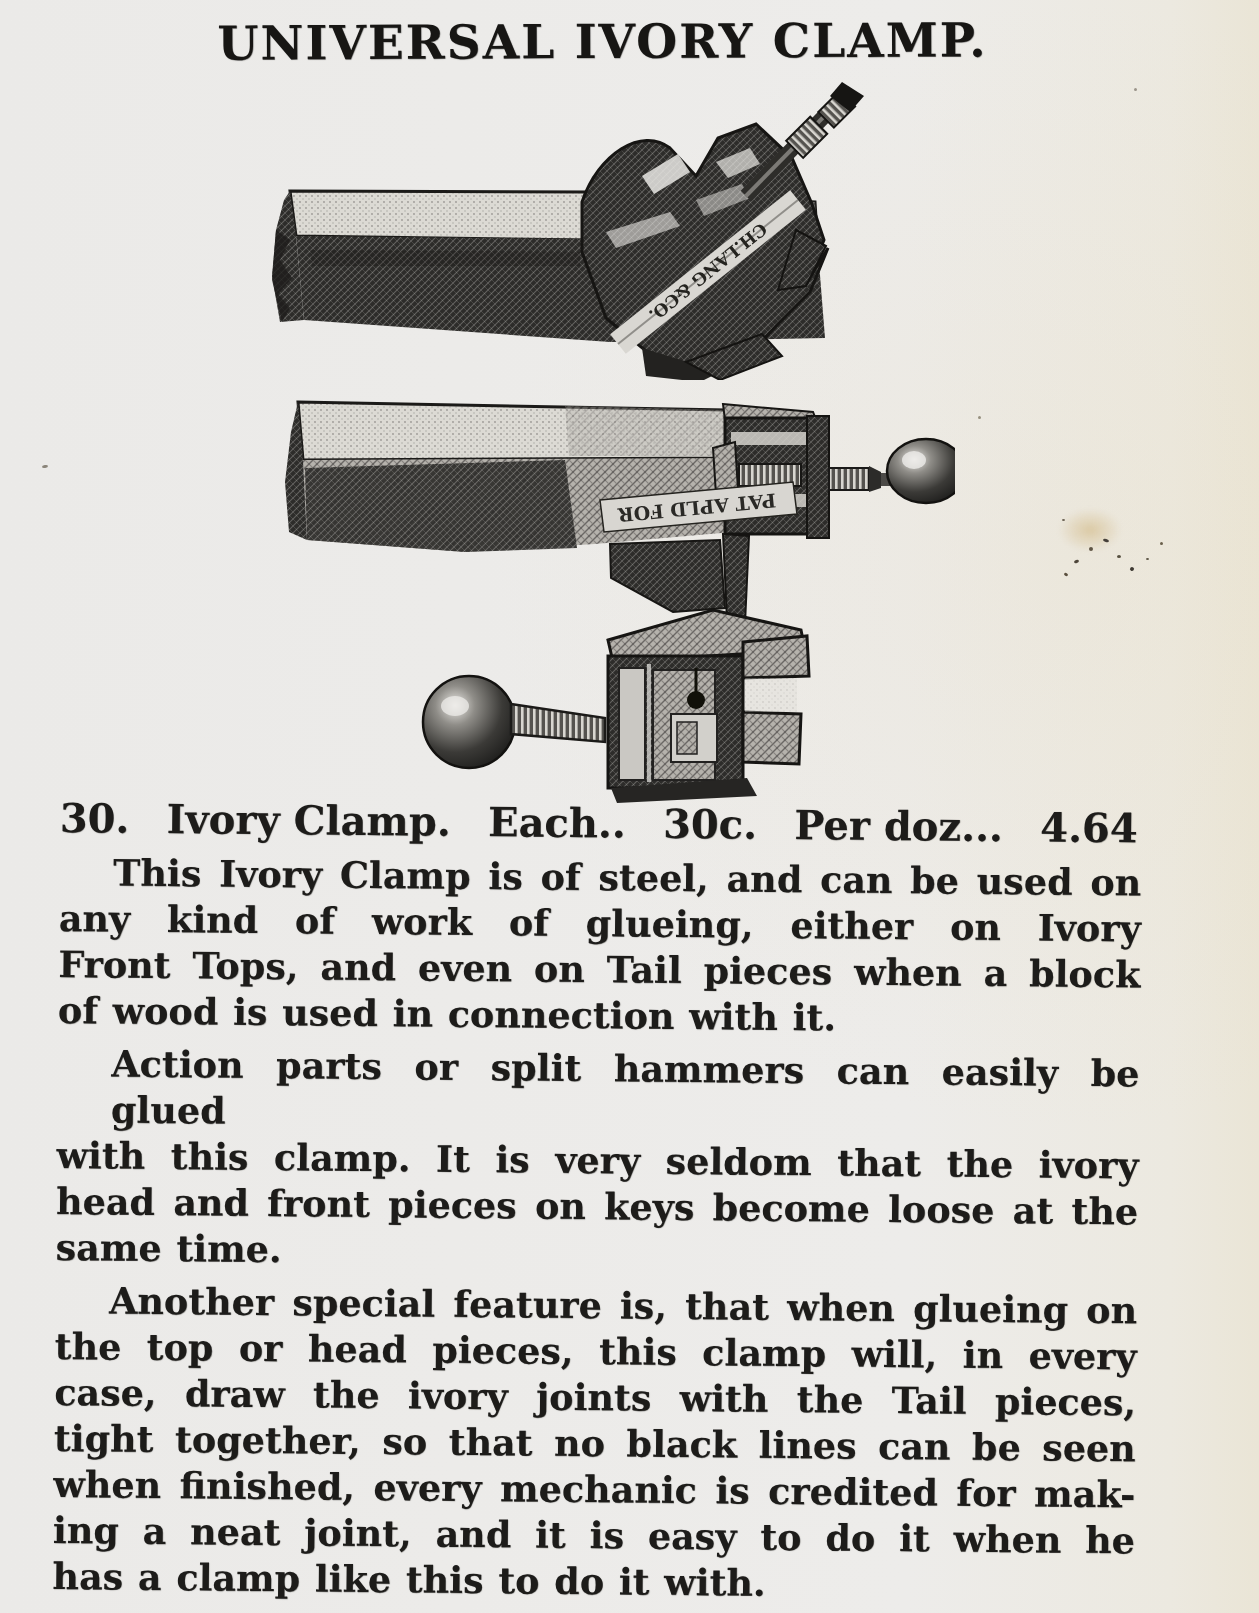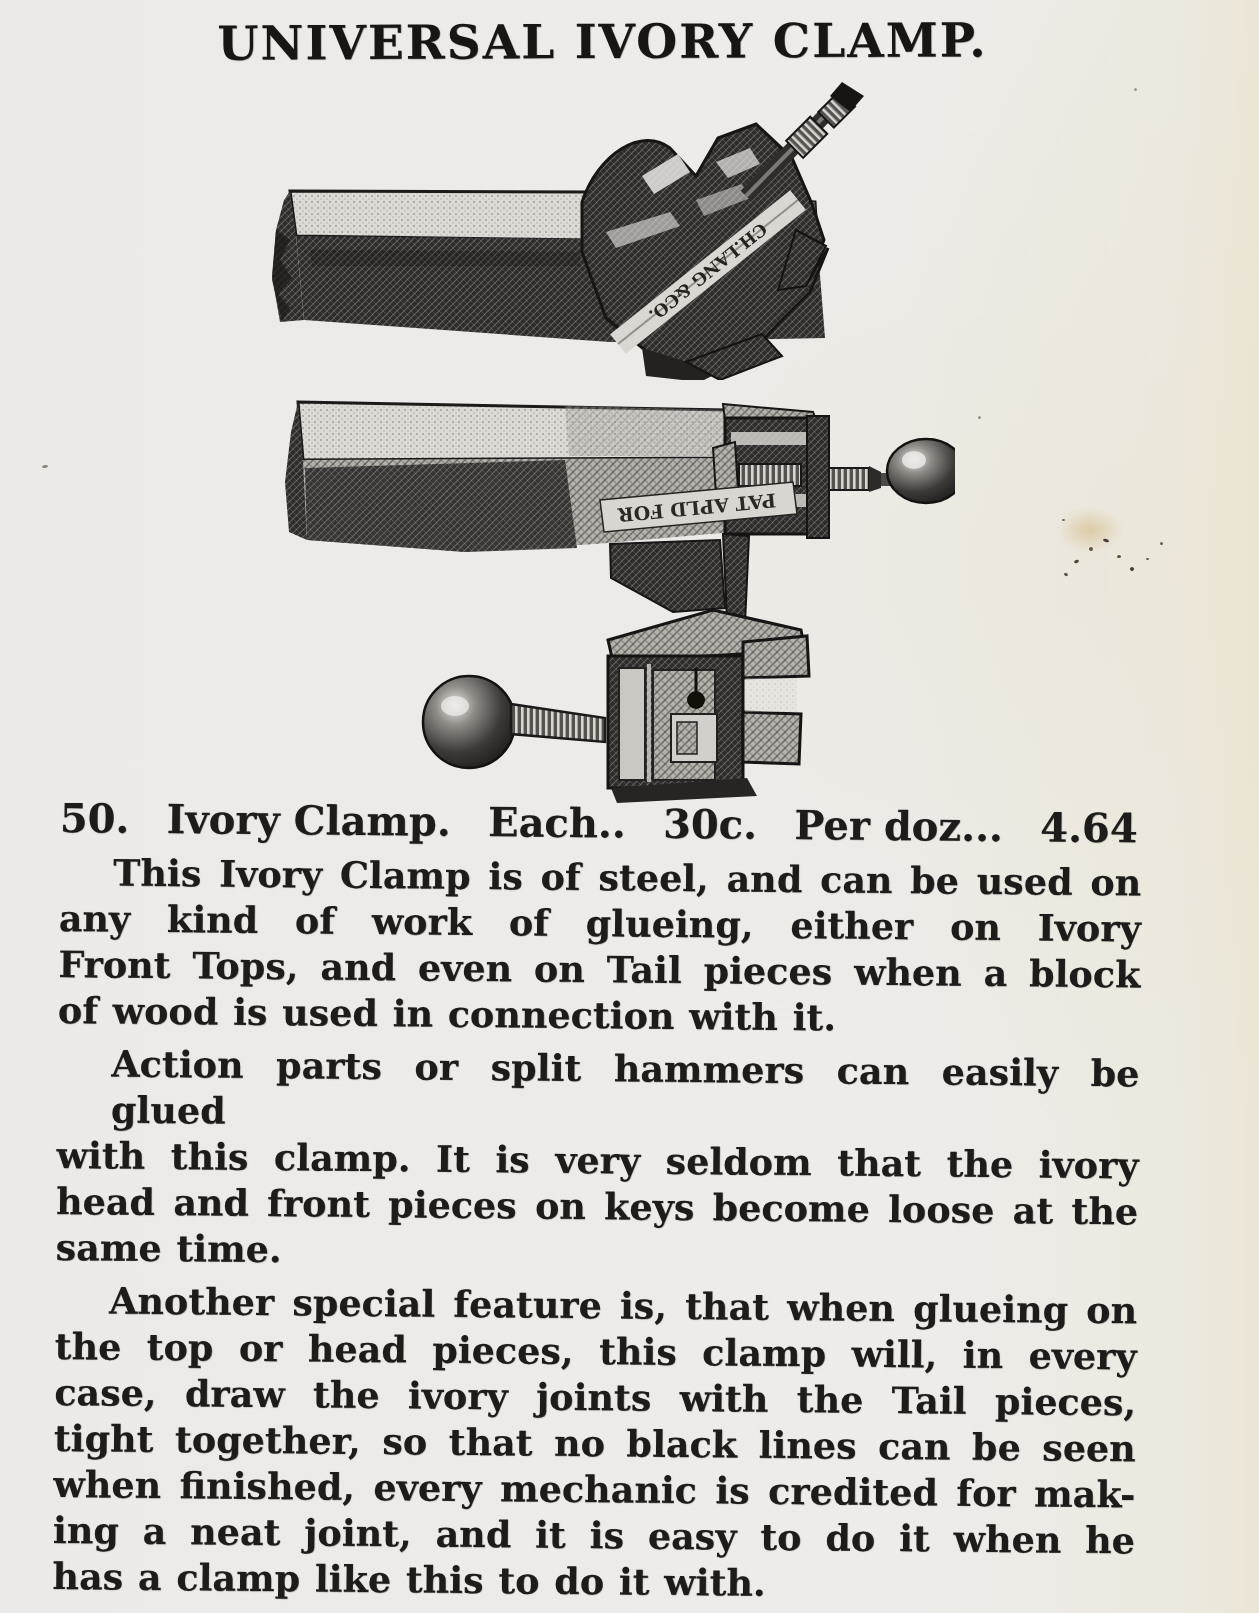--- a/index.html
+++ b/index.html
@@ -164,21 +164,21 @@
       <line x1="283" y1="76" x2="283" y2="100" stroke="#111009" stroke-width="3"></line>
       <rect x="258" y="122" width="46" height="48" fill="#d2d0cb" stroke="#222120" stroke-width="2"></rect>
       <rect x="264" y="130" width="20" height="32" fill="url(#xm)" stroke="#222120" stroke-width="1.5"></rect>
       <polygon points="198,196 334,186 344,204 204,211" fill="#262523"></polygon>
       <line x1="236" y1="72" x2="236" y2="190" stroke="#e8e7e3" stroke-width="4" opacity="0.7"></line>
     </g>
   </svg>
 
   <div class="textblock">
     <div class="price">
-      <span>50.</span>
+      <span>30.</span>
       <span>Ivory Clamp.</span>
       <span>Each..</span>
       <span>30c.</span>
       <span>Per doz...</span>
       <span>4.64</span>
     </div>
 
     <div class="para">
       <div class="tline first">This Ivory Clamp is of steel, and can be used on</div>
       <div class="tline">any kind of work of glueing, either on Ivory</div>

